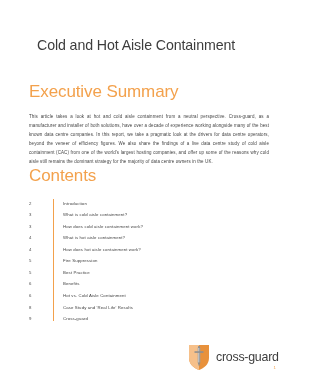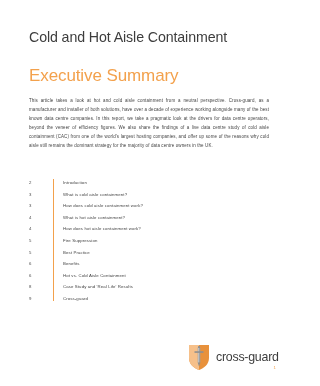--- a/index.html
+++ b/index.html
@@ -21,21 +21,21 @@
     background: #ffffff;
     box-sizing: border-box;
   }
   .content {
     position: absolute;
     left: 29px;
     top: 0;
     width: 240px;
   }
   .doc-title {
-    margin: 0;
+    margin: 8px;
     padding-top: 29px;
     font-size: 14.2px;
     font-weight: 400;
     letter-spacing: -0.1px;
     color: #3d3d3d;
     line-height: 1.25;
   }
   .section-heading {
     margin: 0;
     font-weight: 400;
@@ -133,20 +133,21 @@
 
   <div class="content">
     <h1 class="doc-title">Cold and Hot Aisle Containment</h1>
 
     <h2 class="section-heading exec-heading">Executive Summary</h2>
 
     <p class="body-text">This article takes a look at hot and cold aisle containment from a neutral perspective. Cross-guard, as a manufacturer and installer of both solutions, have over a decade of experience working alongside many of the best known data centre companies.  In this report, we take a pragmatic look at the drivers for data centre operators, beyond the veneer of efficiency figures. We also share the findings of a live data centre study of cold aisle containment (CAC) from one of the world's largest hosting companies, and offer up some of the reasons why cold aisle still remains the dominant strategy for the majority of data centre owners in the UK.</p>
   </div>
 
   <div class="contents-block">
+    <h2 class="section-heading contents-heading">Contents</h2>
 
     <div class="toc">
       <div class="toc-rule"></div>
 
       <div class="toc-row">
         <span class="toc-page">2</span>
         <span class="toc-label">Introduction</span>
       </div>
       <div class="toc-row">
         <span class="toc-page">3</span>

